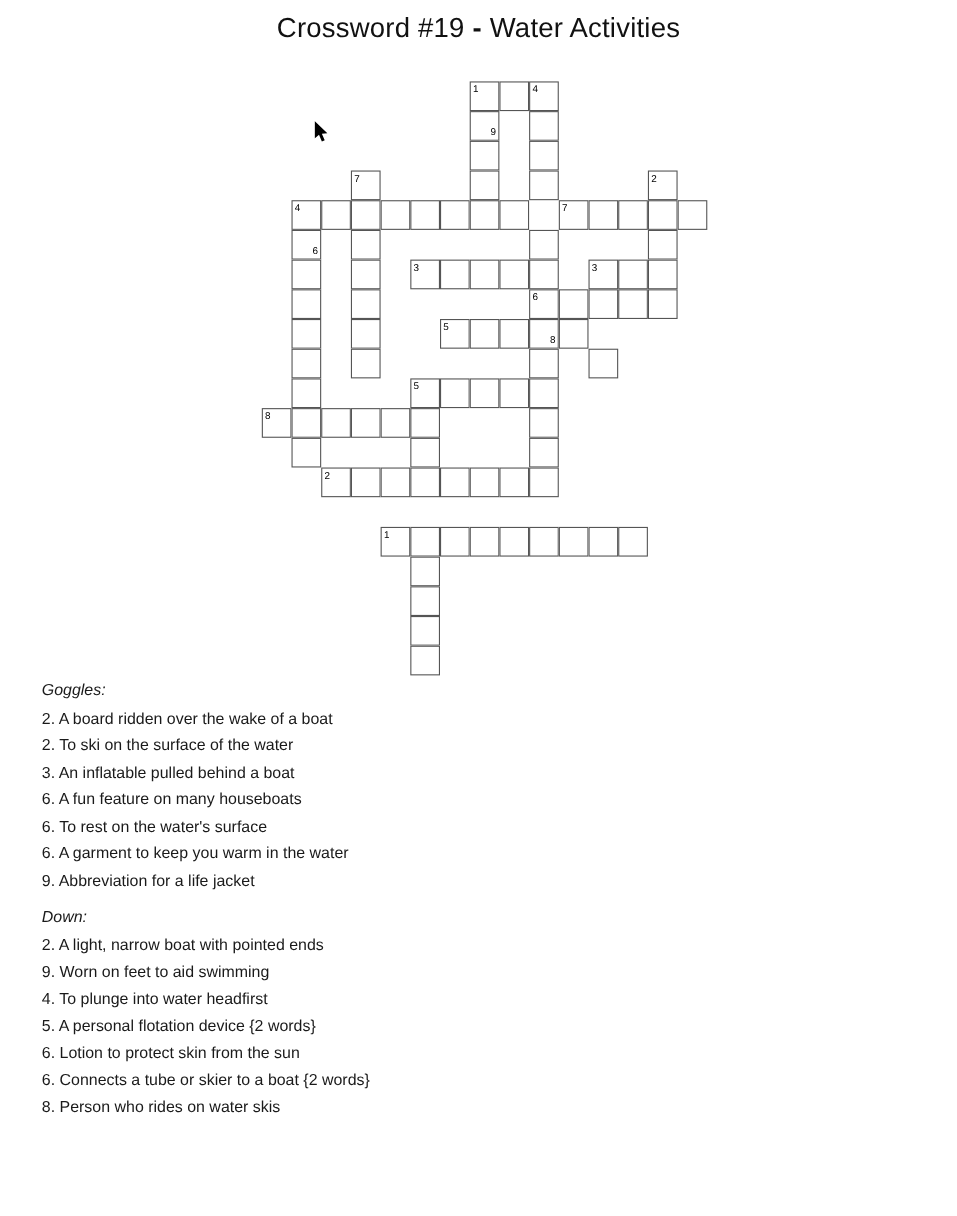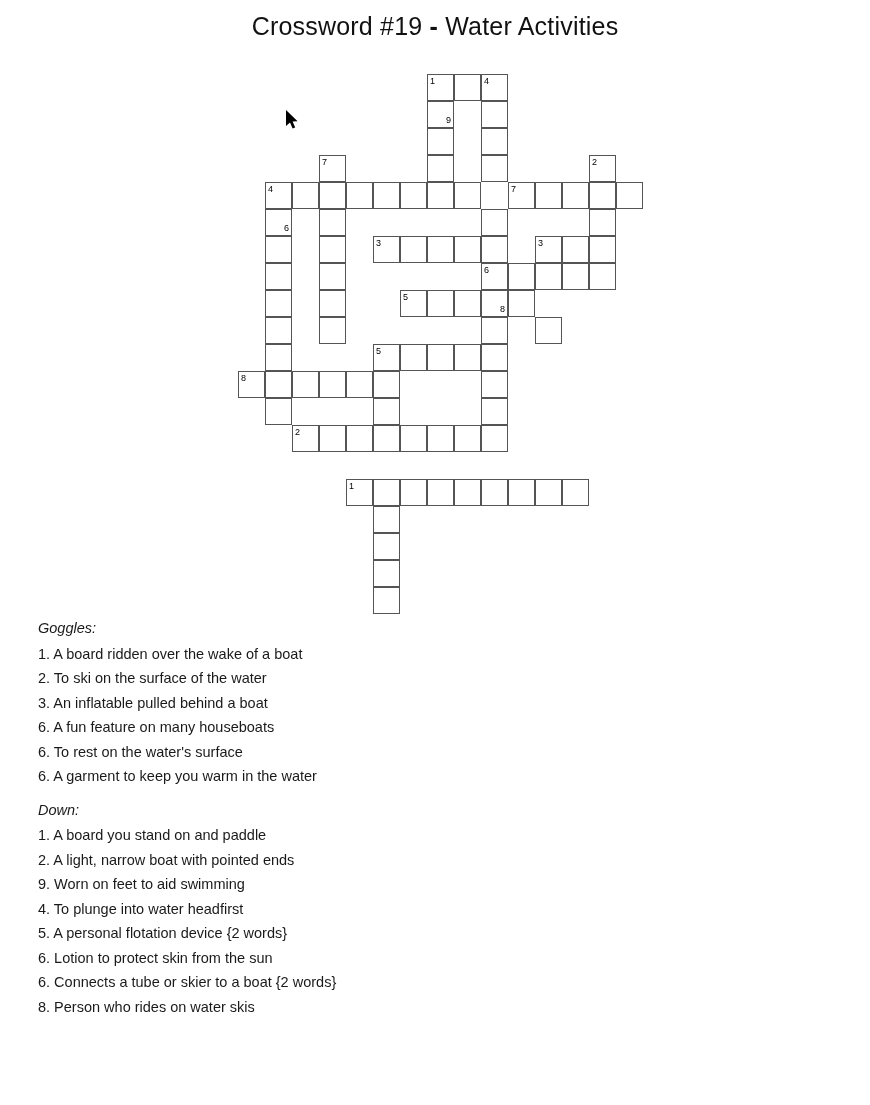--- a/index.html
+++ b/index.html
@@ -219,31 +219,31 @@
 
 <div id="cursor" style="left: 286px; top: 110px;">
   <svg width="14" height="20" viewBox="0 0 14 20">
     <polygon points="0,0 0,16 4,12.5 6.6,18.6 9.2,17.4 6.6,11.6 11.6,11.2" fill="#000000"></polygon>
   </svg>
 </div>
 
 <div id="clues">
   <div class="clue-group">
     <div class="clue-head">Goggles:</div>
-    <div class="clue-line">1. A board ridden over the wake of a boat</div>
+    <div class="clue-line">2. A board ridden over the wake of a boat</div>
     <div class="clue-line">2. To ski on the surface of the water</div>
     <div class="clue-line">3. An inflatable pulled behind a boat</div>
     <div class="clue-line">6. A fun feature on many houseboats</div>
     <div class="clue-line">6. To rest on the water's surface</div>
     <div class="clue-line">6. A garment to keep you warm in the water</div>
+    <div class="clue-line">9. Abbreviation for a life jacket</div>
   </div>
   <div class="spacer"></div>
   <div class="clue-group">
     <div class="clue-head">Down:</div>
-    <div class="clue-line">1. A board you stand on and paddle</div>
     <div class="clue-line">2. A light, narrow boat with pointed ends</div>
     <div class="clue-line">9. Worn on feet to aid swimming</div>
     <div class="clue-line">4. To plunge into water headfirst</div>
     <div class="clue-line">5. A personal flotation device {2 words}</div>
     <div class="clue-line">6. Lotion to protect skin from the sun</div>
     <div class="clue-line">6. Connects a tube or skier to a boat {2 words}</div>
     <div class="clue-line">8. Person who rides on water skis</div>
   </div>
 </div>
 

